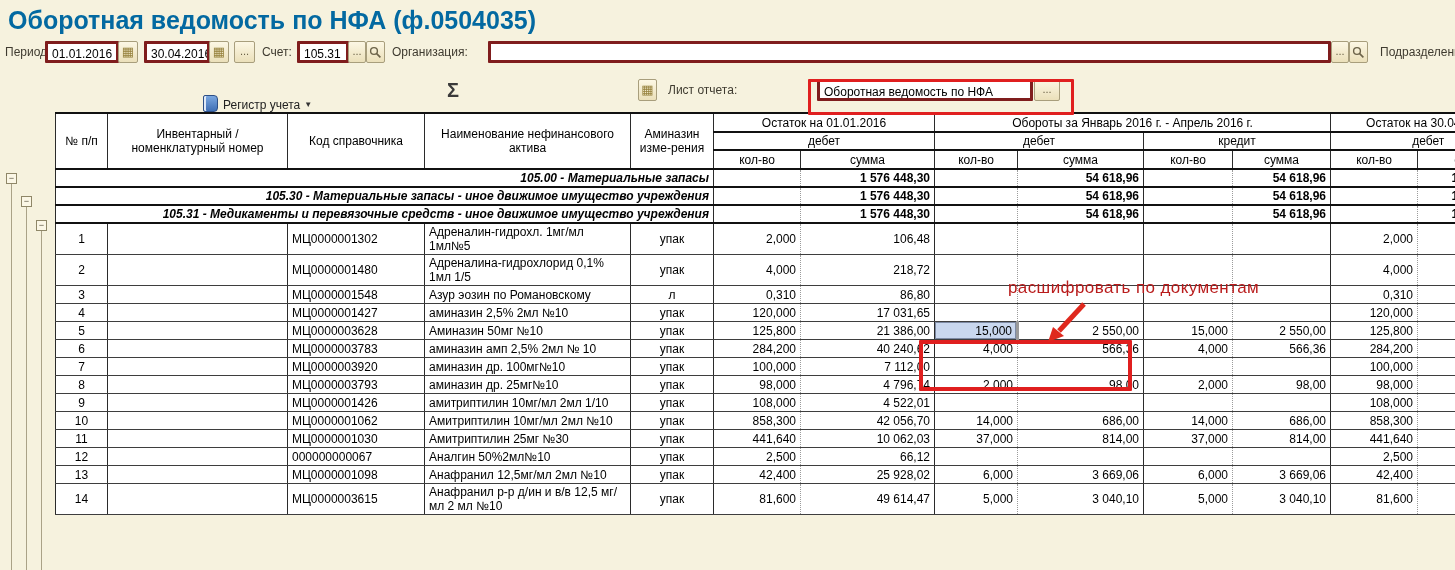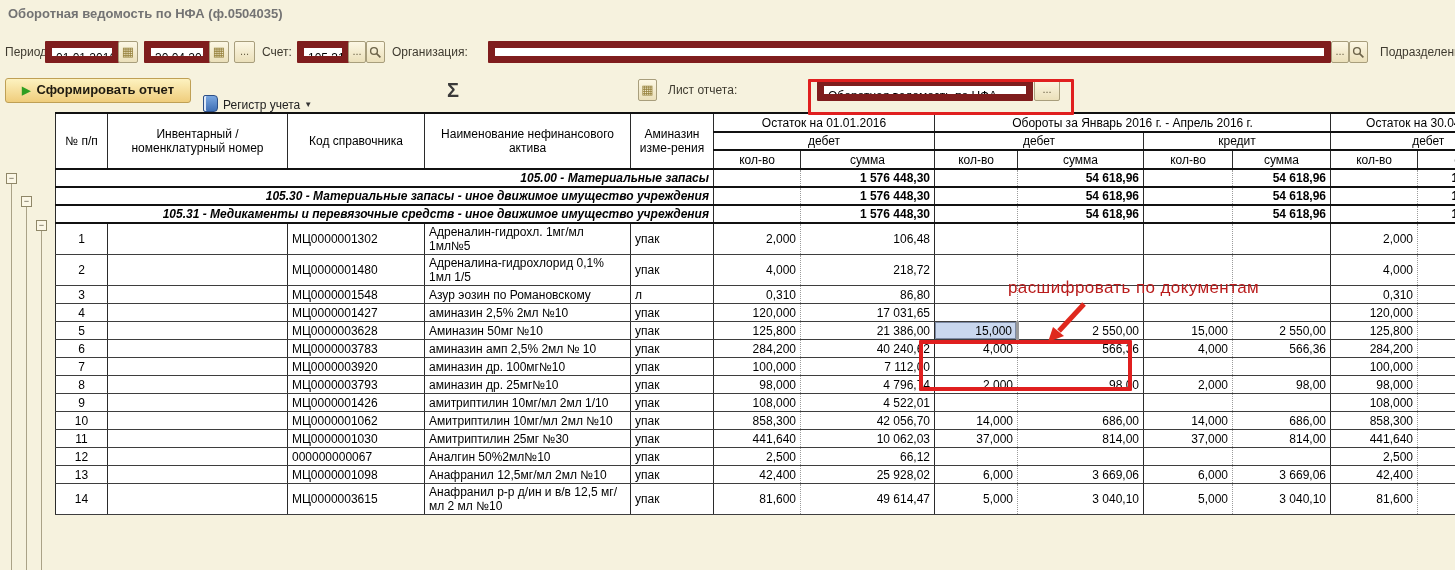--- a/index.html
+++ b/index.html
@@ -1,25 +1,25 @@
 <!DOCTYPE html>
 <html><head>
 <meta charset="utf-8">
 <style>
   html,body{margin:0;padding:0;}
   #screen{position:relative;width:1455px;height:570px;overflow:hidden;
     background:#f6f2de;font-family:"Liberation Sans",sans-serif;color:#000;}
   
-  .page-title{position:absolute;left:8px;top:6px;font-size:13px;font-weight:bold;color:#737373;}
+  .page-title{position:absolute;left:8px;top:6px;font-size:25px;font-weight:bold;color:#0369a1;}
   
   .trow{position:absolute;left:0;width:1455px;height:26px;}
   #trow1{top:40px;} #trow2{top:78px;}
   .lbl{position:absolute;top:0;font-size:12px;color:#3f3b30;line-height:24px;white-space:nowrap;}
   .field{position:absolute;top:1px;height:22px;box-sizing:border-box;background:#fff;
-    border:7px solid #7f1d1d;border-radius:1px;font-size:12px;line-height:20px;padding:0 4px;
+    border:3px solid #7f1d1d;border-radius:1px;font-size:12px;line-height:20px;padding:0 4px;
     white-space:nowrap;overflow:hidden;}
   .btn-sq{position:absolute;top:1px;height:22px;box-sizing:border-box;
     background:linear-gradient(#fcf7e4,#ebe0ba);border:1px solid #a89e7c;border-radius:2px;
     font-size:11px;line-height:18px;text-align:center;color:#6b6248;cursor:default;padding:0;}
   .cal-glyph{color:#95803b;font-size:13px;line-height:20px;}
   .mag-svg{display:block;margin:4px auto 0;}
   .gen-btn{position:absolute;left:5px;top:0;width:186px;height:25px;box-sizing:border-box;
     background:linear-gradient(#fdf2c0,#efcd7c);border:1px solid #bfa055;border-radius:3px;
     font-weight:bold;font-size:13px;line-height:22px;text-align:center;color:#1f1a10;}
   .gen-btn .play{color:#2f9e22;font-size:11px;margin-right:6px;}
@@ -33,21 +33,21 @@
   #table-wrap{position:absolute;left:0;top:112px;width:1455px;height:458px;overflow:hidden;}
   table{position:absolute;left:55px;top:0;width:1470px;table-layout:fixed;border-collapse:collapse;
     background:#fff;font-size:12px;}
   th,td{box-sizing:border-box;border-left:1px solid #2b2b2b;border-bottom:1px solid #3e3e3e;
     padding:1px 4px;line-height:14px;overflow:hidden;}
   thead th{border-top:2px solid #111;font-weight:normal;text-align:center;vertical-align:middle;background:#fff;}
   thead tr.h1 th{height:19px;} thead tr.h2 th{height:17px;margin-top:31px;} thead tr.h3 th{height:19px;}
   td.s{border-left:1px dotted #9b9b9b;}
   td.n{text-align:right;}
   td.c-num{text-align:center;}
-  td.c-unit{margin-top:20px;}
+  td.c-unit{text-align:center;margin-top:20px;}
   tbody td{height:18px;vertical-align:middle;}
   tr.group-row td{border-top:2px solid #111;border-bottom:2px solid #111;font-weight:bold;}
   td.g-title{text-align:right;font-style:italic;}
   td.g-sum{vertical-align:bottom;text-align:right;}
   td.selected{background:#c9d7ee;box-shadow:inset 0 0 0 1px #7d8aa4;border-right:3px solid #9a9a9a;}
   
   .tree-line{position:absolute;width:1px;background:#aaa287;}
   .tree-box{position:absolute;width:11px;height:11px;box-sizing:border-box;background:#fbf7e6;
     border:1px solid #8f8768;font-size:9px;line-height:8px;text-align:center;color:#55503c;cursor:default;}
   
@@ -87,21 +87,20 @@
     <div class="btn-sq" style="left:1349px;width:19px">
       <svg class="mag-svg" width="13" height="13" viewBox="0 0 13 13">
           <circle cx="5" cy="5" r="3.4" fill="none" stroke="#6b6248" stroke-width="1.4"></circle>
           <line x1="7.6" y1="7.6" x2="11.4" y2="11.4" stroke="#6b6248" stroke-width="1.6"></line>
         </svg>
     </div>
     <span class="lbl" style="left:1380px">Подразделение</span>
   </div>
 
   <div class="trow" id="trow2">
-    <div class="gen-btn"><span class="play">▶</span><span>Сформировать отчет</span></div>
     <span class="register"><span class="reg-icon"></span><span>Регистр учета</span><span class="caret">▼</span></span>
     <span class="sigma">Σ</span>
     <div class="btn-sq" style="left:638px;width:19px"><span class="cal-glyph">▦</span></div>
     <span class="lbl" style="left:668px">Лист отчета:</span>
     <div class="field" style="left:817px;width:216px">Оборотная ведомость по НФА</div>
     <div class="btn-sq" style="left:1034px;width:26px">...</div>
   </div>
 
   <div id="table-wrap">
 

